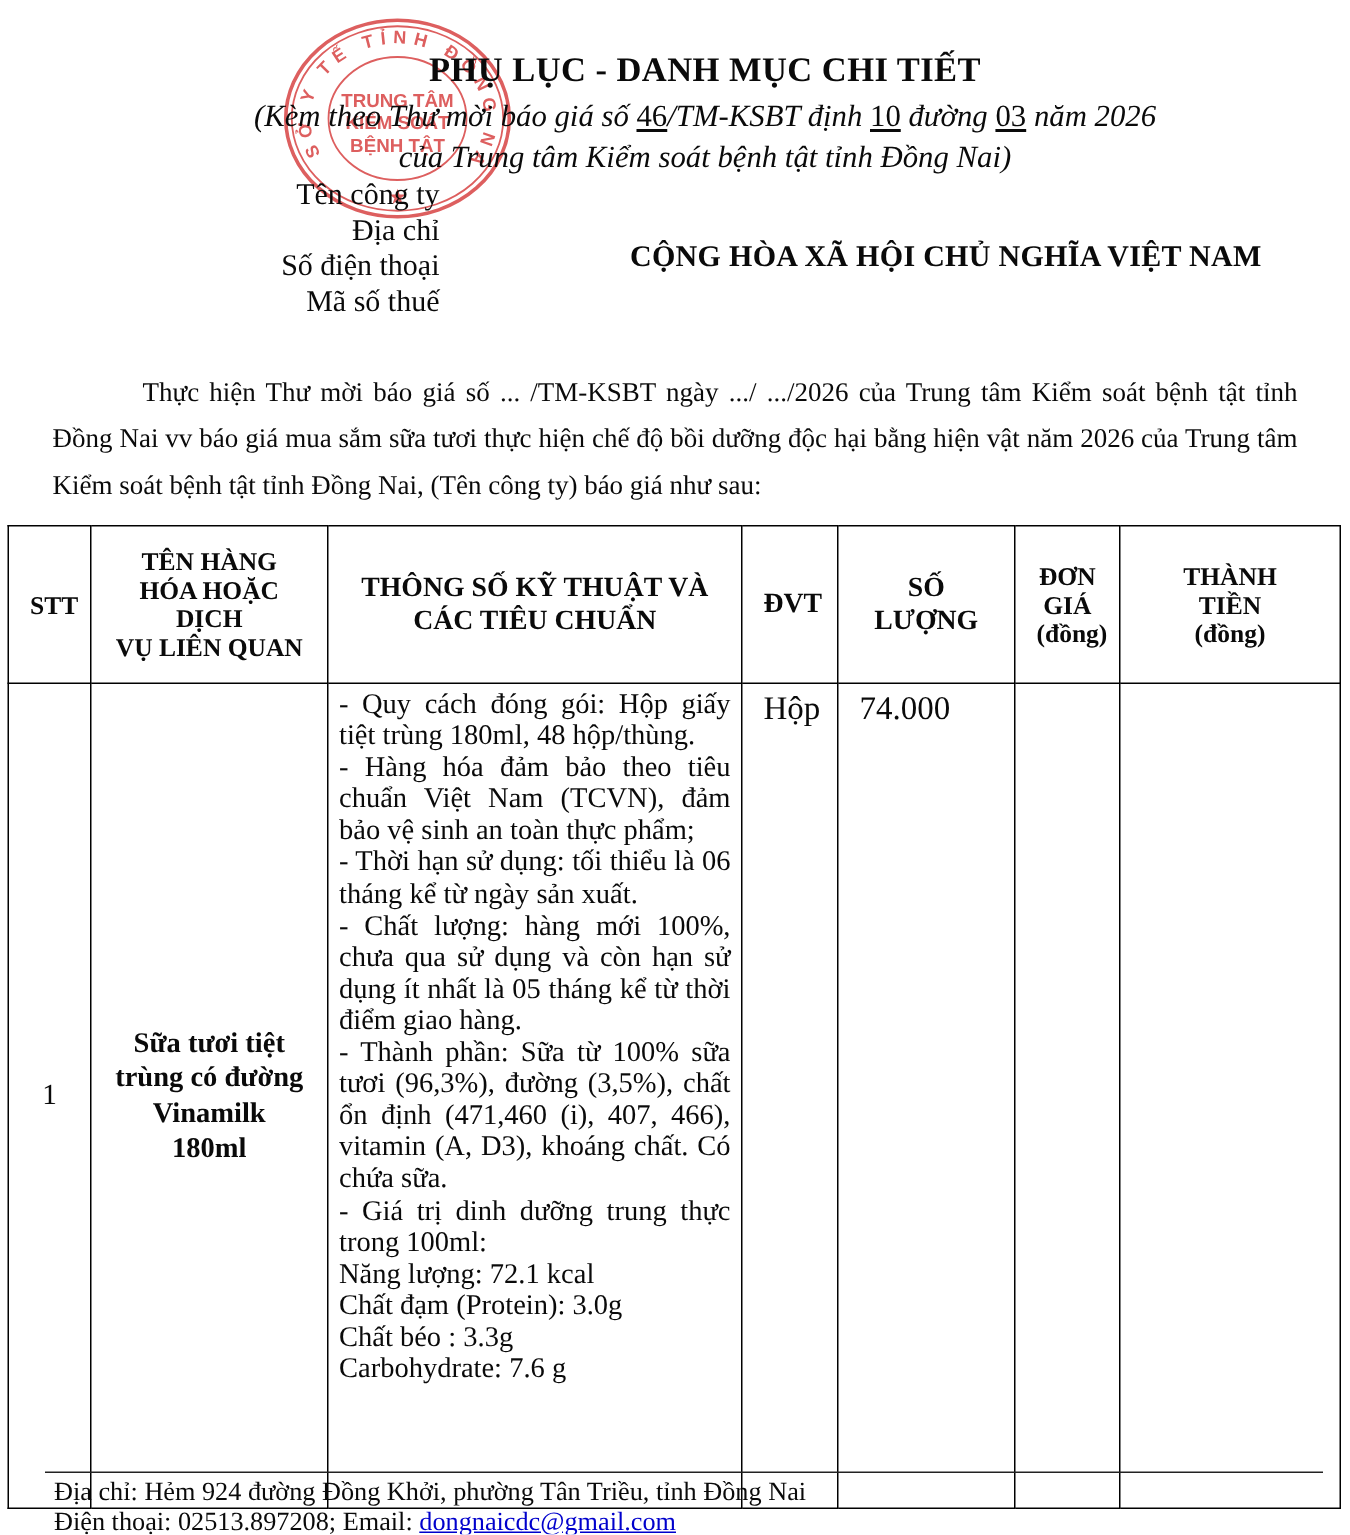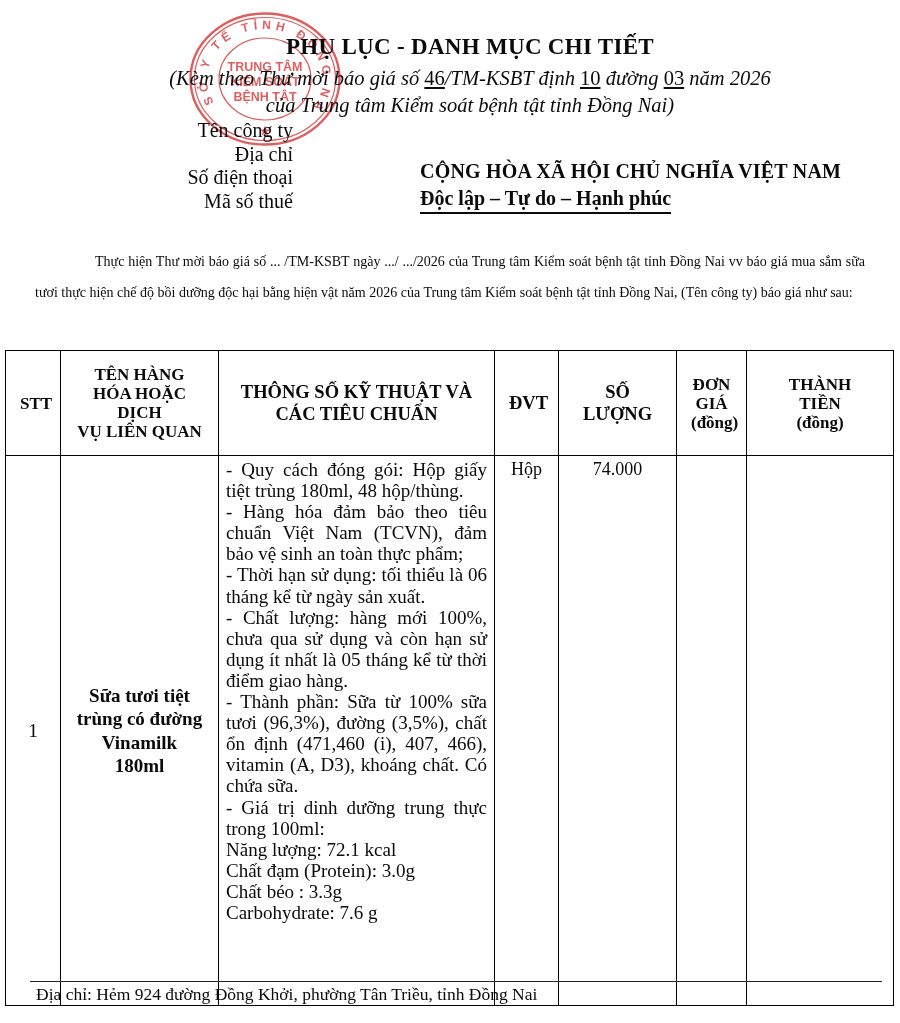--- a/index.html
+++ b/index.html
@@ -22,35 +22,35 @@
   
   .company-block{position:absolute;left:93px;top:119px;width:200px;text-align:right;
     font-size:20px;line-height:23.5px;}
   
   .national{position:absolute;left:420px;top:116px;width:466px;text-align:left;margin-top:44px;}
   .national .l1{font-size:20px;font-weight:bold;letter-spacing:.2px;}
   .national .l2{font-size:20px;font-weight:bold;margin-top:4px;display:inline-block;
     border-bottom:2px solid #0a0a0a;padding-bottom:2px;}
   
   .intro{position:absolute;left:35px;top:246px;width:830px;
-    font-size:14px;line-height:31px;text-align:justify;text-indent:60px;}
+    font-size:18px;line-height:31px;text-align:justify;text-indent:60px;}
   
   .quote-table{position:absolute;left:5px;top:350px;border-collapse:collapse;
     table-layout:fixed;width:888px;}
   .quote-table th,.quote-table td{border:1.6px solid #000;vertical-align:middle;
     padding:14px;overflow:hidden;}
   .quote-table th{font-size:17px;font-weight:bold;line-height:19px;height:75px;
     text-align:center;white-space:pre-line;}
   .quote-table th.big{font-size:18.5px;line-height:22px;}
   td.c-stt{font-size:19.5px;text-align:center;}
   td.c-name{font-size:19px;font-weight:bold;text-align:center;line-height:23.5px;
     white-space:pre-line;}
   td.c-spec{vertical-align:top;padding:3px 7px 0 7px;font-size:19px;line-height:21.1px;}
   td.c-spec .spec-p{text-align:justify;}
-  td.c-unit,td.c-qty{vertical-align:top;text-align:center;font-size:18px;padding-top:3px;}
+  td.c-unit,td.c-qty{vertical-align:top;font-size:22px;padding-top:3px;}
   td.c-price,td.c-total{vertical-align:top;}
   
   .page-footer{position:absolute;left:30px;top:981px;width:852px;
     border-top:1.6px solid #222;padding-top:3px;}
   .page-footer .f-line{font-size:17.5px;line-height:19.5px;padding-left:6px;}
   .email-link{color:#0000cc;text-decoration:underline;cursor:pointer;}
 </style>
 </head>
 <body>
 
@@ -82,21 +82,20 @@
 
   <div class="company-block">
     <div>Tên công ty</div>
     <div>Địa chỉ</div>
     <div>Số điện thoại</div>
     <div>Mã số thuế</div>
   </div>
 
   <div class="national">
     <div class="l1">CỘNG HÒA XÃ HỘI CHỦ NGHĨA VIỆT NAM</div>
-    <div><span class="l2">Độc lập – Tự do – Hạnh phúc</span></div>
   </div>
 
   <div class="intro">Thực hiện Thư mời báo giá số ... /TM-KSBT ngày .../ .../2026 của Trung tâm Kiểm soát bệnh tật tỉnh Đồng Nai vv báo giá mua sắm sữa tươi thực hiện chế độ bồi dưỡng độc hại bằng hiện vật năm 2026 của Trung tâm Kiểm soát bệnh tật tỉnh Đồng Nai, (Tên công ty) báo giá như sau:</div>
 
   <table class="quote-table">
     <colgroup>
       <col style="width:55px">
         <col style="width:158px">
         <col style="width:276px">
       <col style="width:64px">
@@ -146,15 +145,16 @@
         <td class="c-unit">Hộp</td>
         <td class="c-qty">74.000</td>
         <td class="c-price"></td>
         <td class="c-total"></td>
       </tr>
     </tbody>
   </table>
 
   <div class="page-footer">
     <div class="f-line">Địa chỉ: Hẻm 924 đường Đồng Khởi, phường Tân Triều, tỉnh Đồng Nai</div>
+    <div class="f-line"><span>Điện thoại: 02513.897208; Email: </span><span class="email-link">dongnaicdc@gmail.com</span></div>
   </div>
 
 </div>
 
 </body></html>

